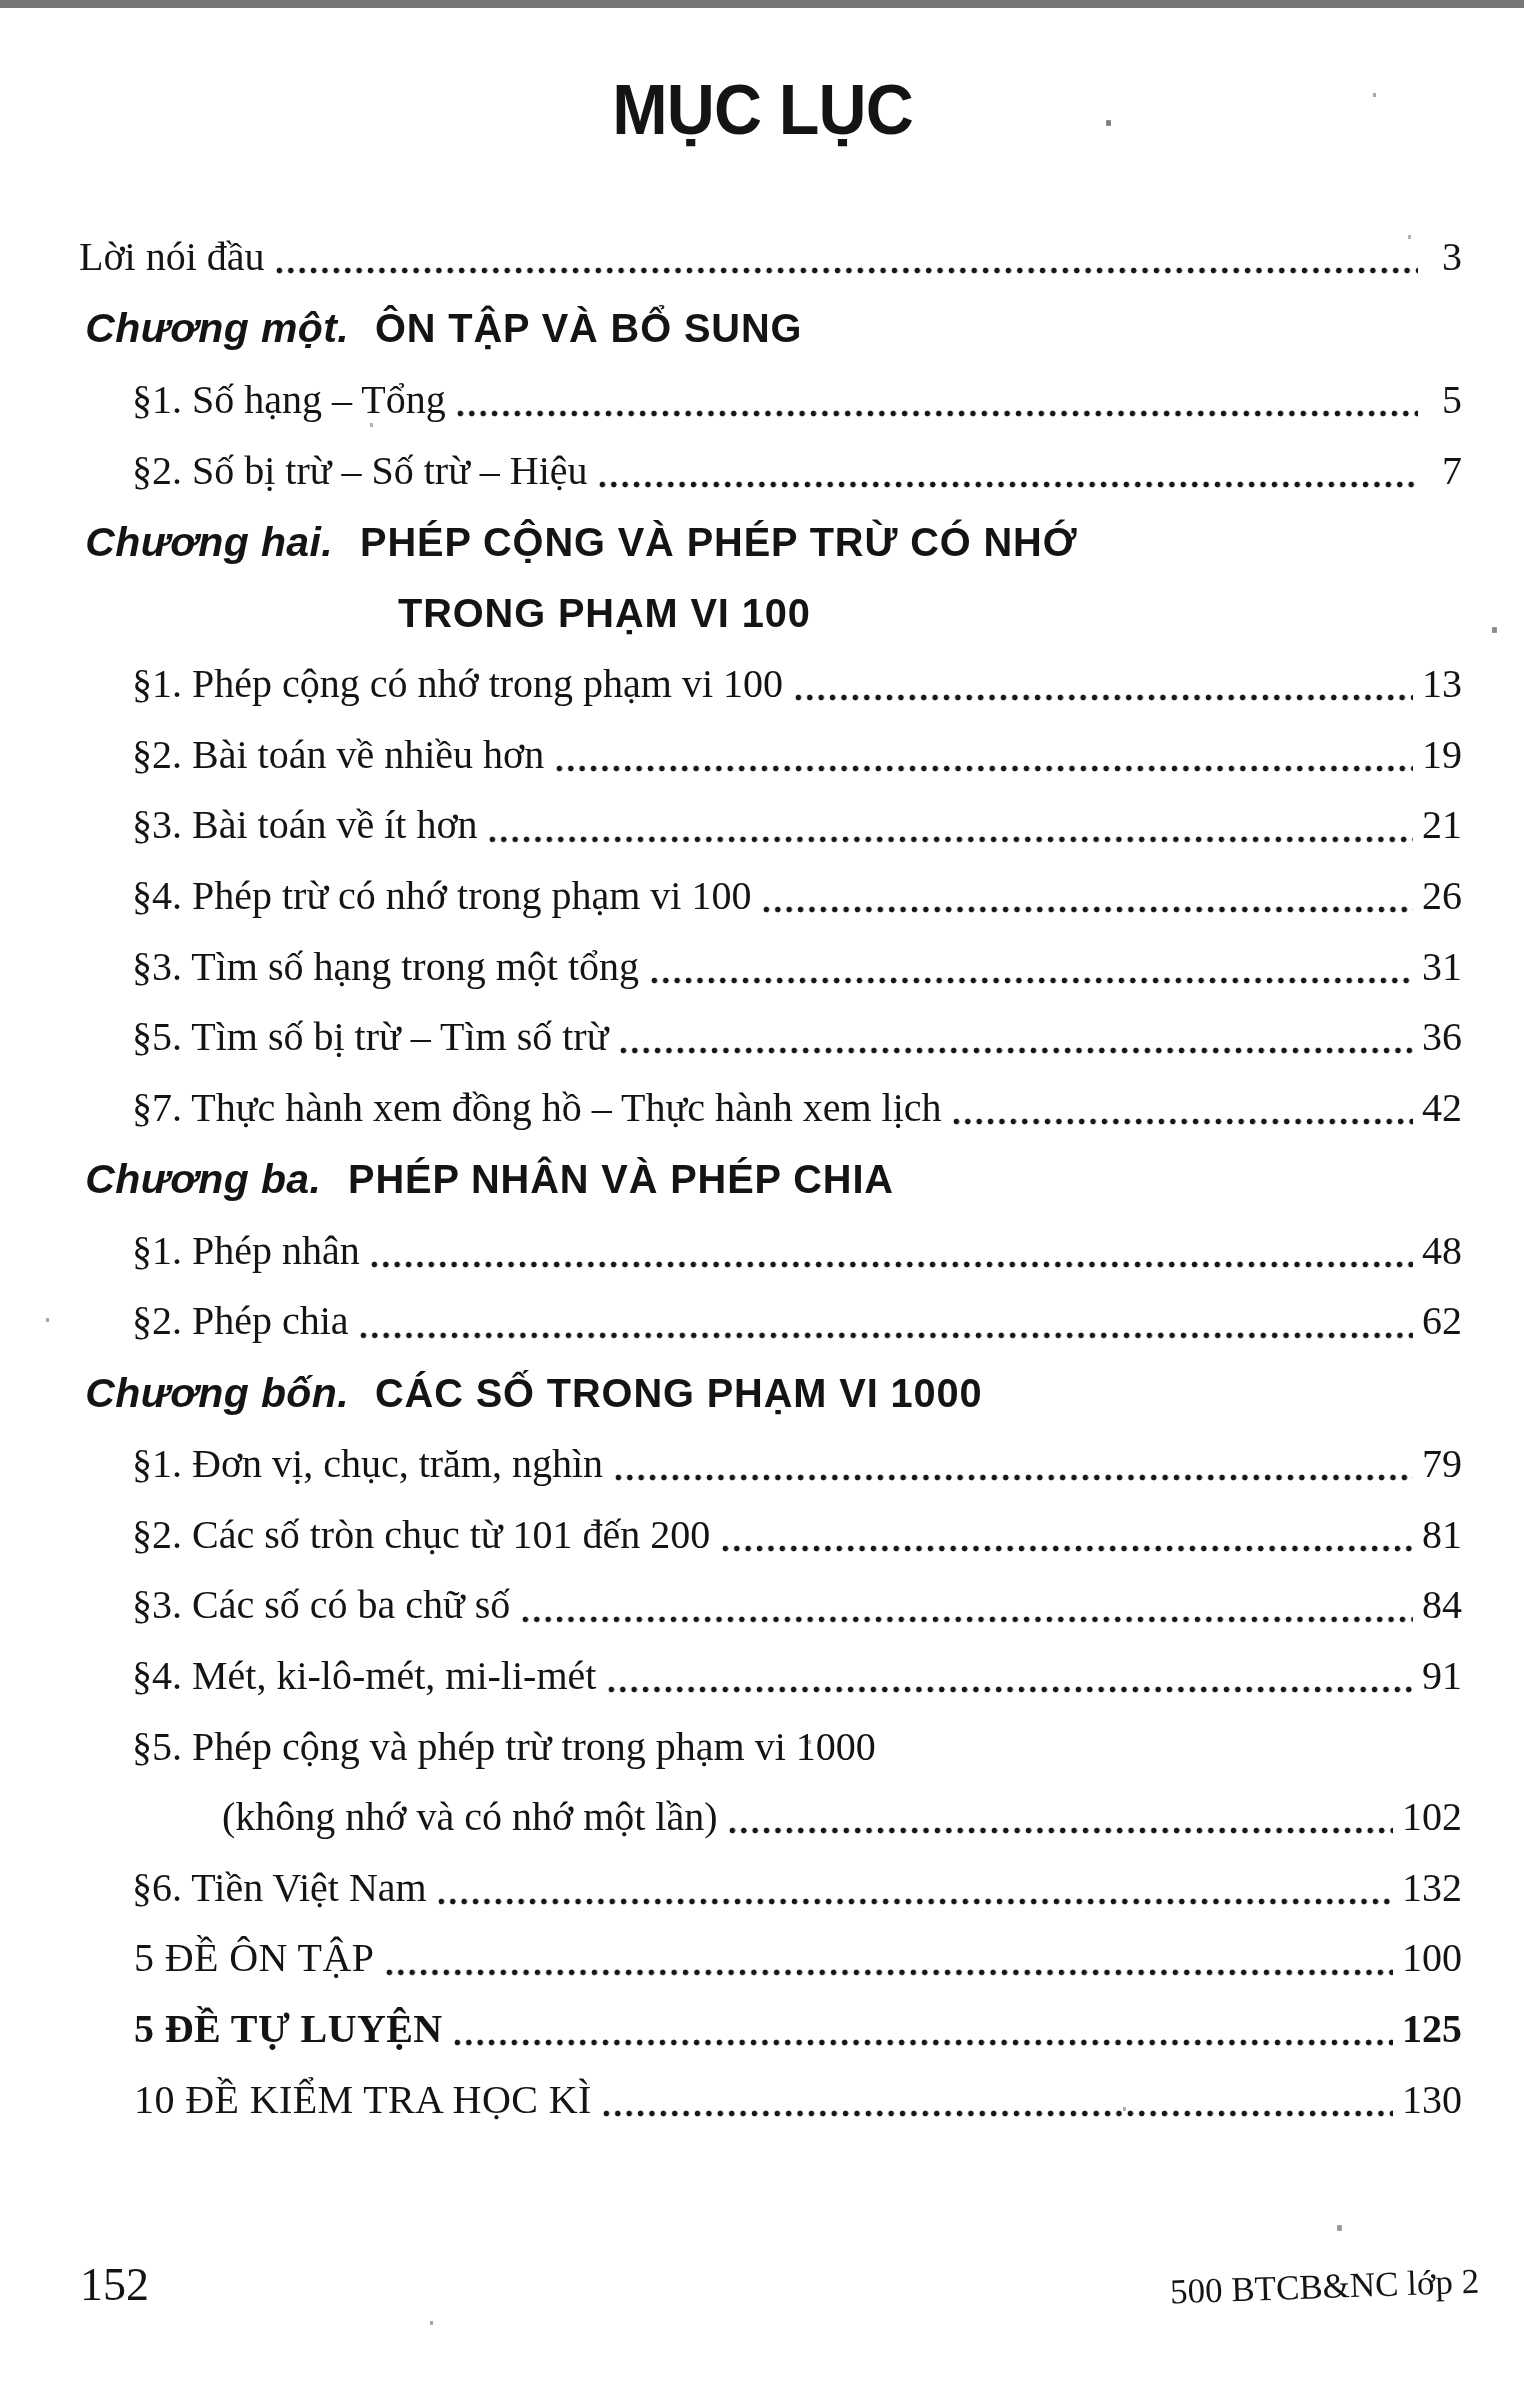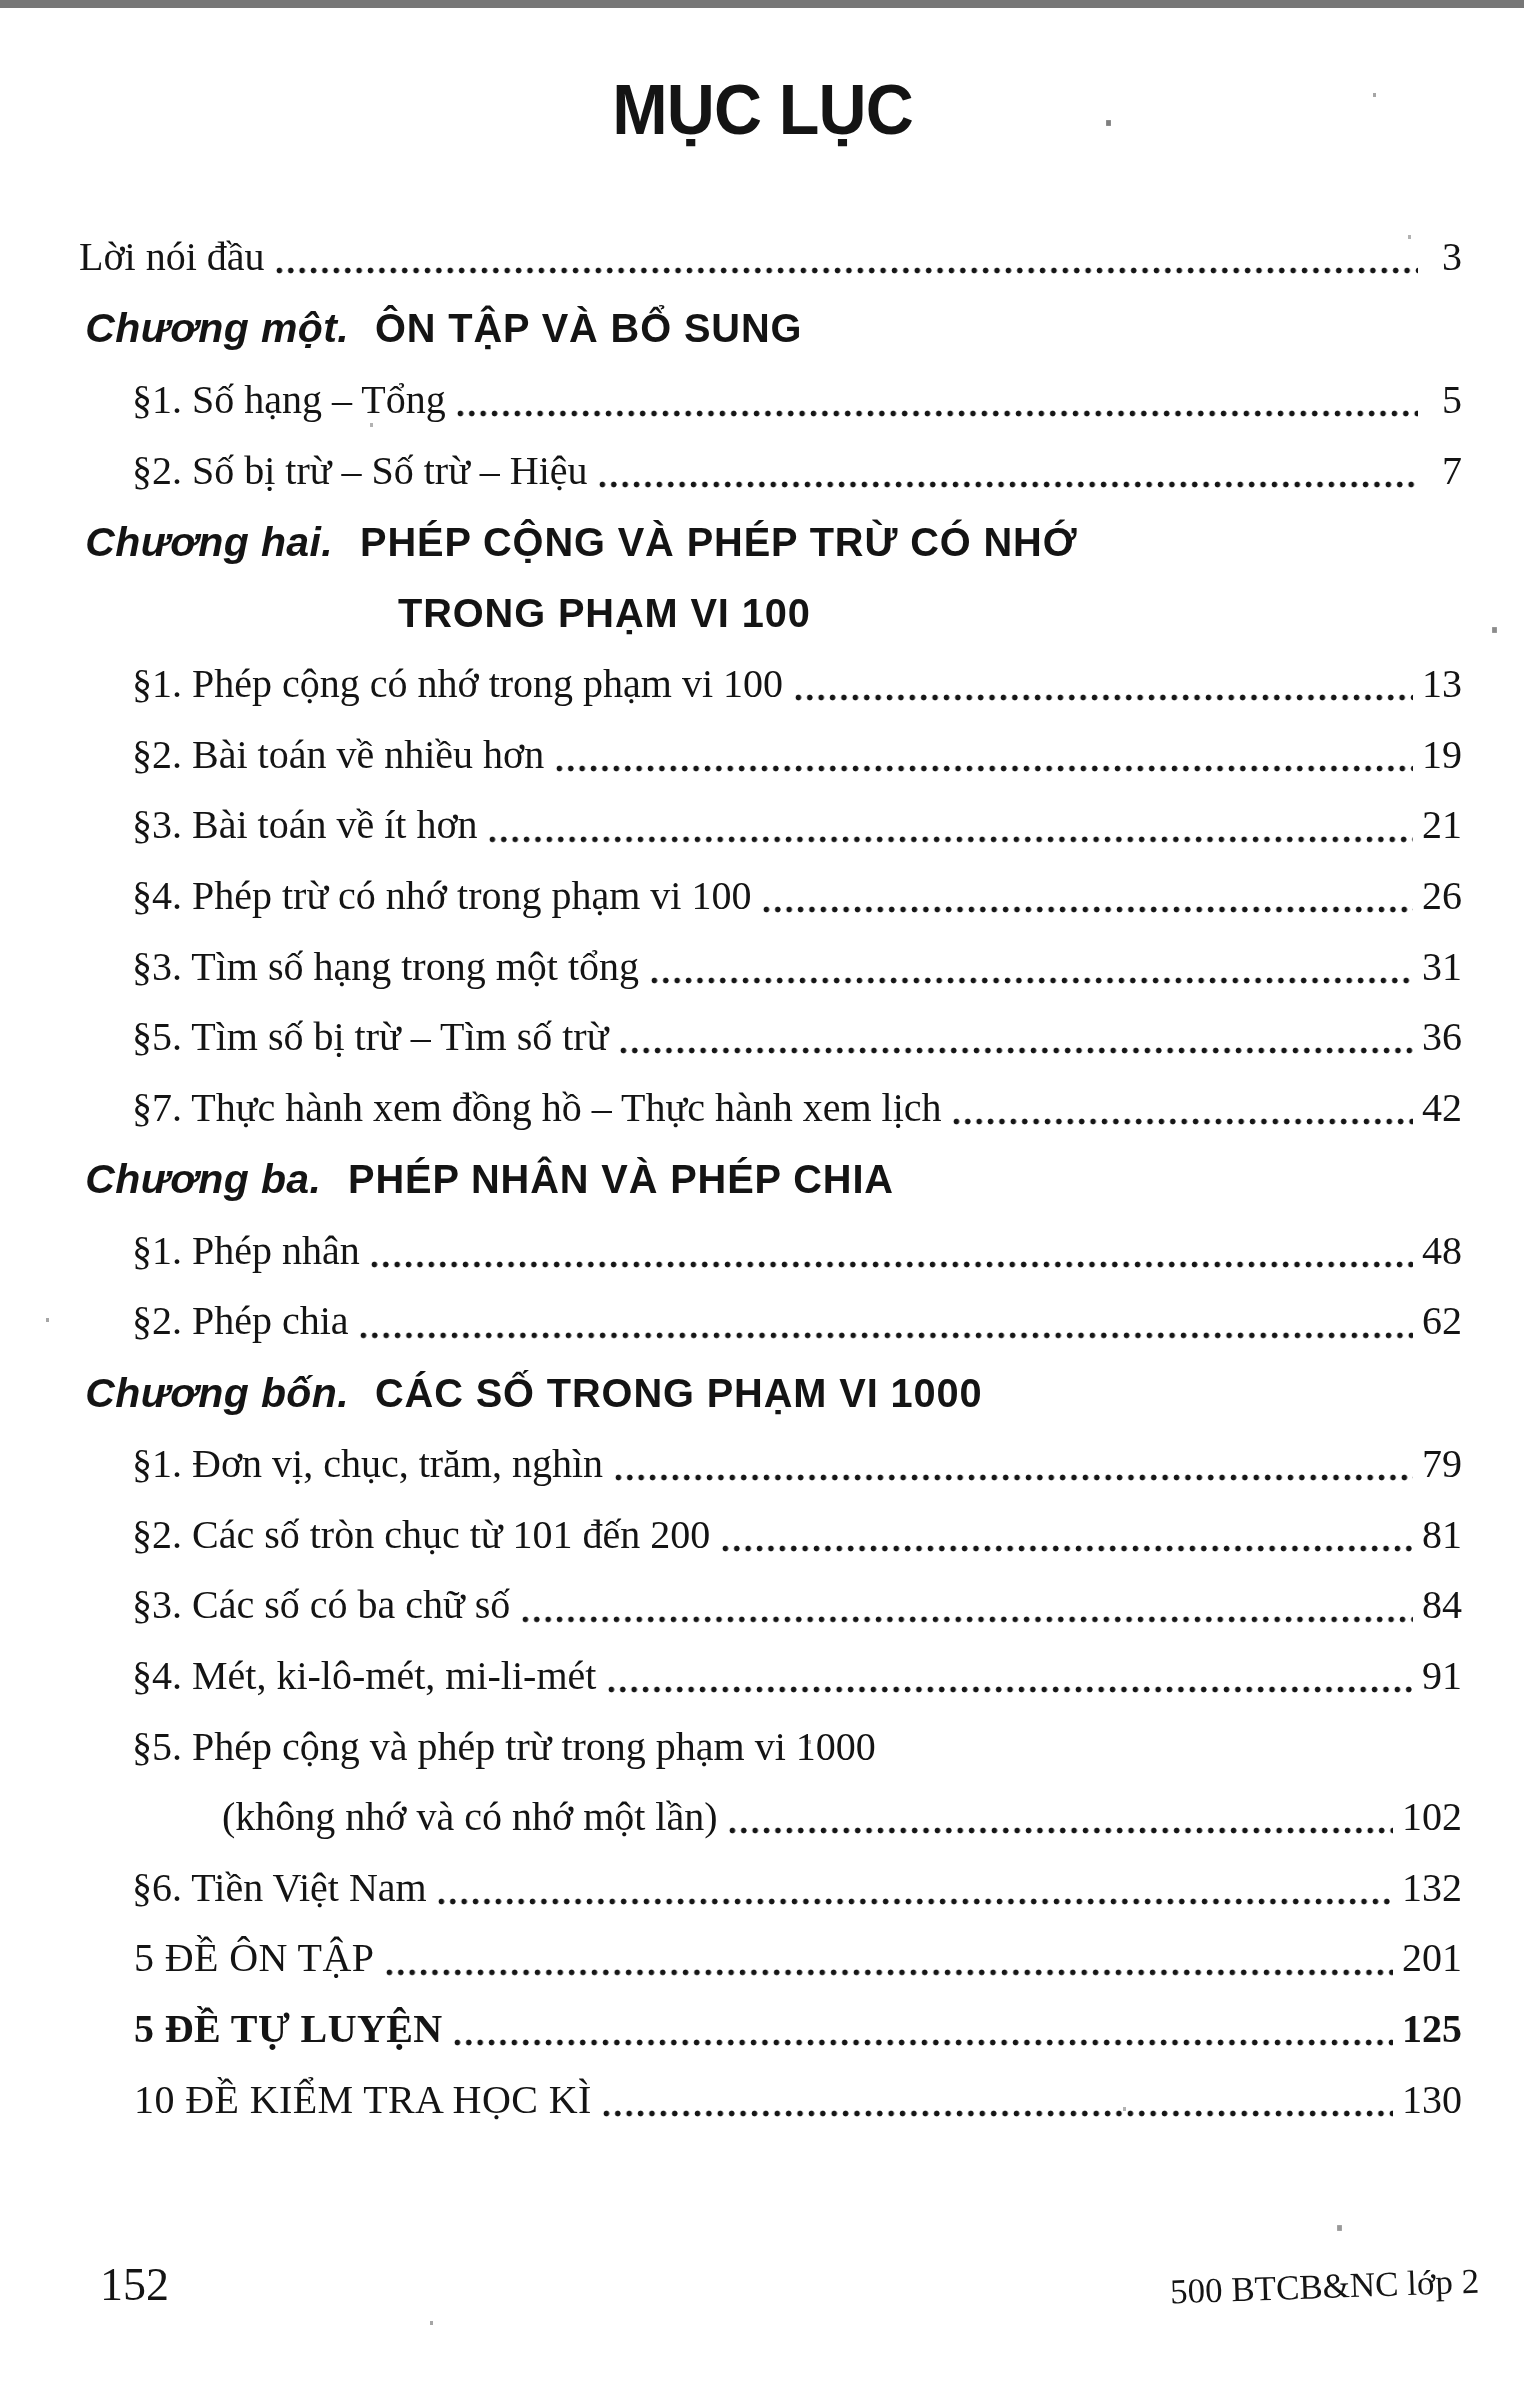--- a/index.html
+++ b/index.html
@@ -83,21 +83,21 @@
   }
   .ch-prefix { font-style: italic; margin-right: 26.4px; letter-spacing: 0.4px; }
   .ch-title  { letter-spacing: 0.9px; transform: scaleX(0.97); transform-origin: left bottom; }
   .chapter-cont { padding-left: 319px; }     
   .entry-cont   { padding-left: 143px; }     
   .special { padding-left: 55px; margin-top: 8.8px; }
   .special .label { letter-spacing: 0.4px; }
 
   .footer-left {
     position: absolute;
-    left: 100px; top: 2250px;
+    left: 80px; top: 2250px;
     font-size: 46px;
     text-align: right;
   }
   .footer-right {
     position: absolute;
     right: 46px; top: 2259px;
     font-size: 35px;
     transform: rotate(-2deg);
   }
 </style>
@@ -243,21 +243,21 @@
 
     <div class="row indent">
       <span class="label">§6. Tiền Việt Nam</span>
       <span class="leader"></span>
       <span class="pagenum">132</span>
     </div>
 
     <div class="row special">
       <span class="label">5 ĐỀ ÔN TẬP</span>
       <span class="leader"></span>
-      <span class="pagenum">201</span>
+      <span class="pagenum">100</span>
     </div>
 
     <div class="row special" style="margin-top:0;font-weight:bold;">
       <span class="label">5 ĐỀ TỰ LUYỆN</span>
       <span class="leader"></span>
       <span class="pagenum">125</span>
     </div>
 
     <div class="row special" style="margin-top:0;">
       <span class="label">10 ĐỀ KIỂM TRA HỌC KÌ</span>

